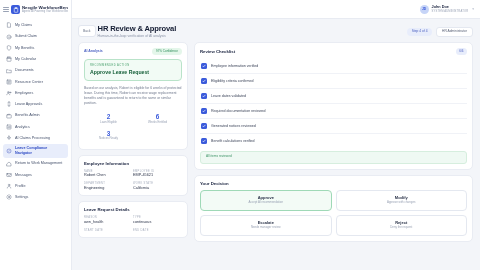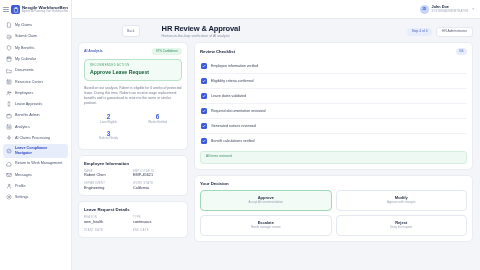--- a/index.html
+++ b/index.html
@@ -74,21 +74,21 @@
     display: flex; align-items: center; justify-content: center;
   }
   .user-name { font-size: 3.8px; color: #1b2440; font-weight: bold; line-height: 4.4px; }
   .user-role { font-size: 2.7px; color: #98a1b4; line-height: 3.2px; letter-spacing: 0.15px; }
   .caret { font-size: 3.5px; color: #b3bbcb; margin-left: 1px; }
 
   .pagehead {
     display: flex; align-items: flex-start; justify-content: space-between;
     padding: 5px 7px 4px 6px;
   }
-  .pagehead-left { display: flex; align-items: center; gap: 22px; margin-left: 44px; }
+  .pagehead-left { display: flex; align-items: center; gap: 2px; }
   .back-btn {
     font-size: 3.4px; color: #6b7governance; color: #6b7488;
     background: #ffffff; border: 1px solid #e2e6ef;
     border-radius: 3px; padding: 2.6px 4px; cursor: pointer;
     line-height: 4px;
   }
   .page-title { font-size: 7.6px; font-weight: bold; color: #141c33; line-height: 9px; letter-spacing: -0.15px; }
   .page-sub { font-size: 3.5px; color: #8a93a6; line-height: 4.4px; margin-top: 0.5px; }
   .pagehead-right { display: flex; align-items: center; gap: 4px; padding-top: 3px; }
   .step-pill {

